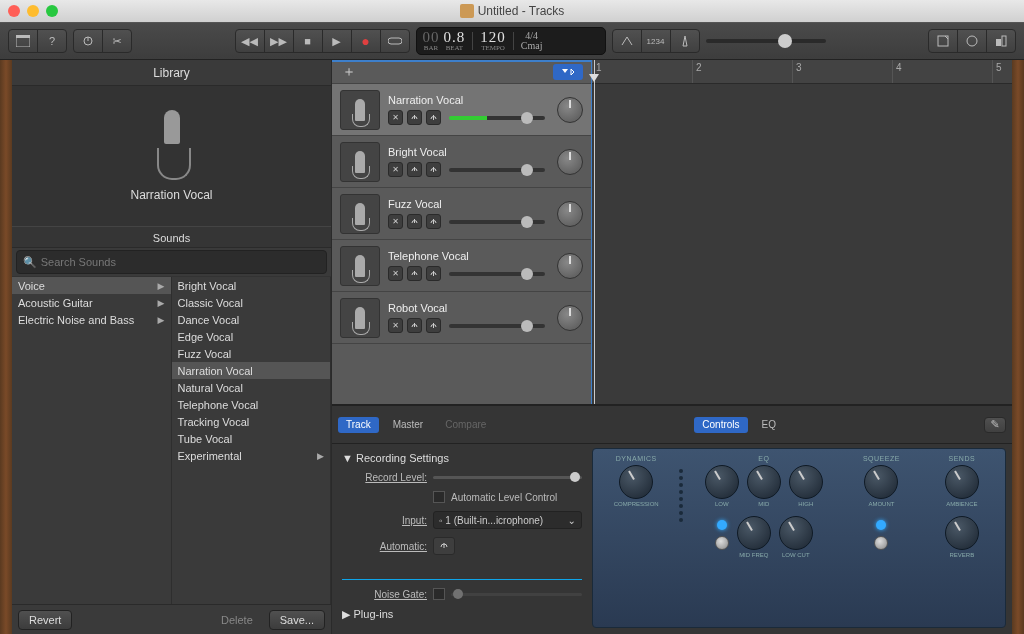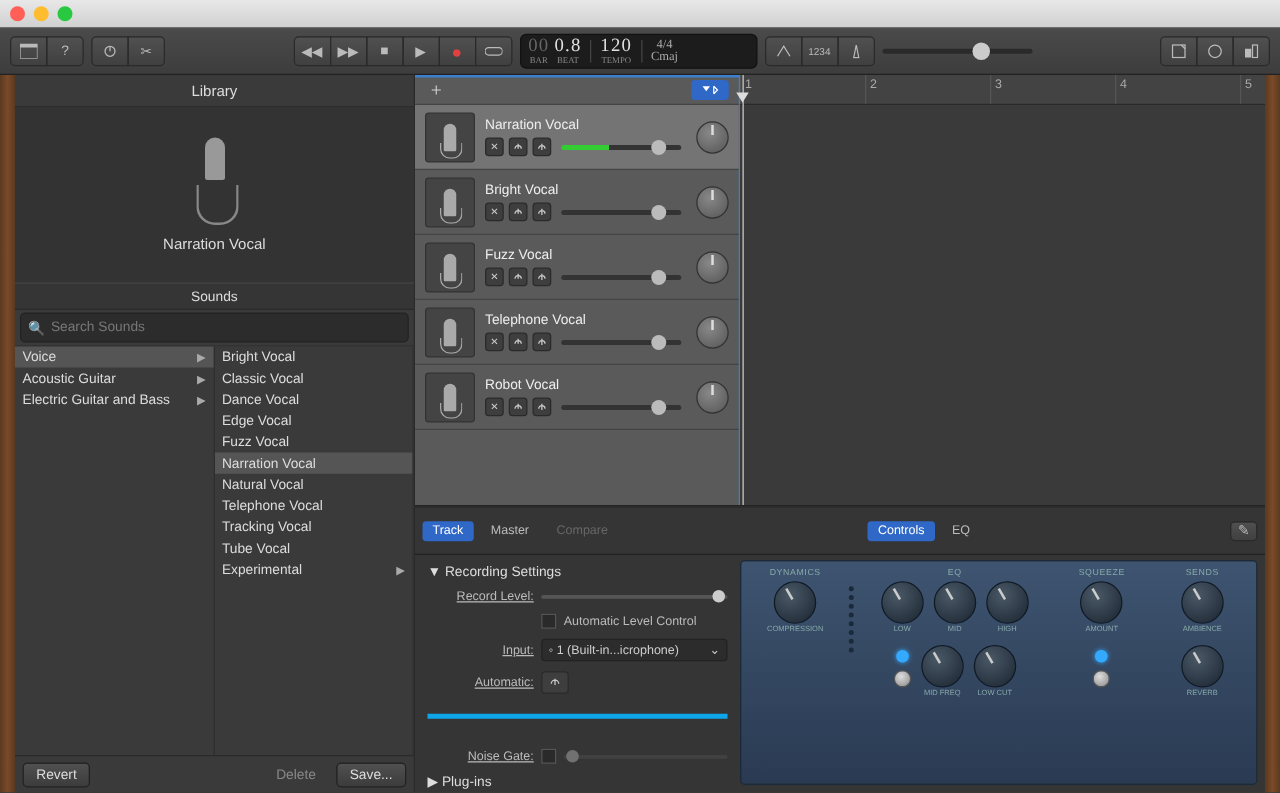--- a/index.html
+++ b/index.html
@@ -102,20 +102,24 @@
 </style>
 </head>
 <body>
 
 <div class="titlebar">
   <div class="traffic">
     <div class="tl-dot red"></div>
     <div class="tl-dot yellow"></div>
     <div class="tl-dot green"></div>
   </div>
+  <div class="title-center">
+    <span class="doc-ico"></span>
+    <span>Untitled - Tracks</span>
+  </div>
   <div style="width:50px"></div>
 </div>
 
 <div class="toolbar">
   <div class="seg">
     <div class="btn">
         <svg width="14" height="12">
           <rect x="0" y="0" width="14" height="12" fill="none" stroke="#bbb"></rect>
           <rect x="0" y="0" width="14" height="3" fill="#bbb"></rect>
         </svg>
@@ -227,21 +231,21 @@
       <div class="col-list" id="cat-list">
           <div class="row sel">
             <span>Voice</span>
             <span class="chev">▶</span>
           </div>
           <div class="row">
             <span>Acoustic Guitar</span>
             <span class="chev">▶</span>
           </div>
           <div class="row">
-            <span>Electric Guitar and Bass</span>
+            <span>Electric Noise and Bass</span>
             <span class="chev">▶</span>
           </div>
         </div>
       <div class="col-list" id="preset-list">
           <div class="row">
             <span>Bright Vocal</span>
           </div>
           <div class="row">
             <span>Classic Vocal</span>
           </div>
@@ -478,21 +482,21 @@
           </div>
           <div class="fld">
             <label>Automatic:</label>
             <div class="tiny" style="width:22px;height:18px">
               <svg width="12" height="12">
                   <path d="M3 7 a3 3 0 0 1 6 0 M6 3 v5" stroke="#ccc" fill="none"></path>
                 </svg>
             </div>
           </div>
           <div style="height:8px"></div>
-          <div class="fld" style="border-top:4px solid #0ea5e9;padding-top:24px">
+          <div class="fld" style="border-top:1px solid #0ea5e9;padding-top:8px">
             <label>Noise Gate:</label>
             <div class="chk"></div>
             <div class="sld" style="opacity:.4">
                 <div class="sld-thumb" style="left:2px"></div>
               </div>
           </div>
           <div class="disc">▶ <span>Plug-ins</span></div>
         </div>
 
         <div class="knob-panel">

